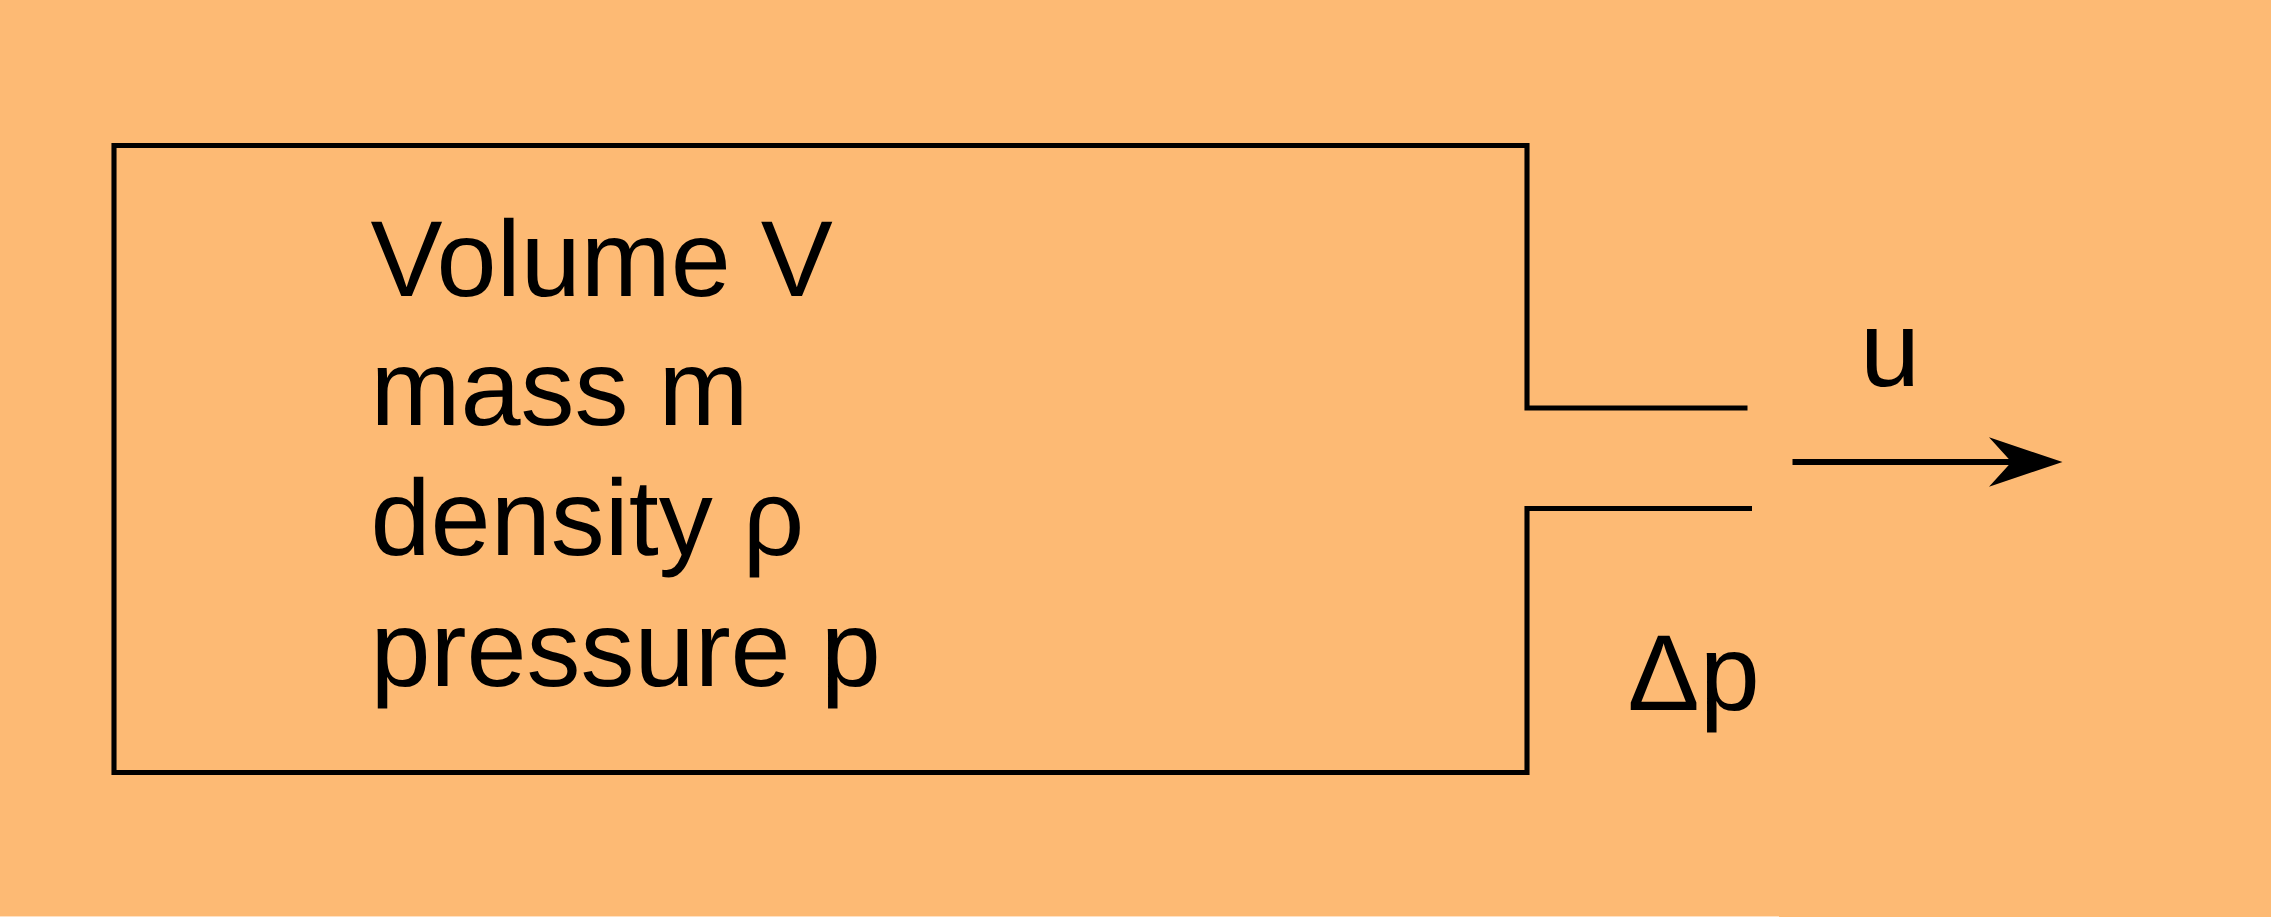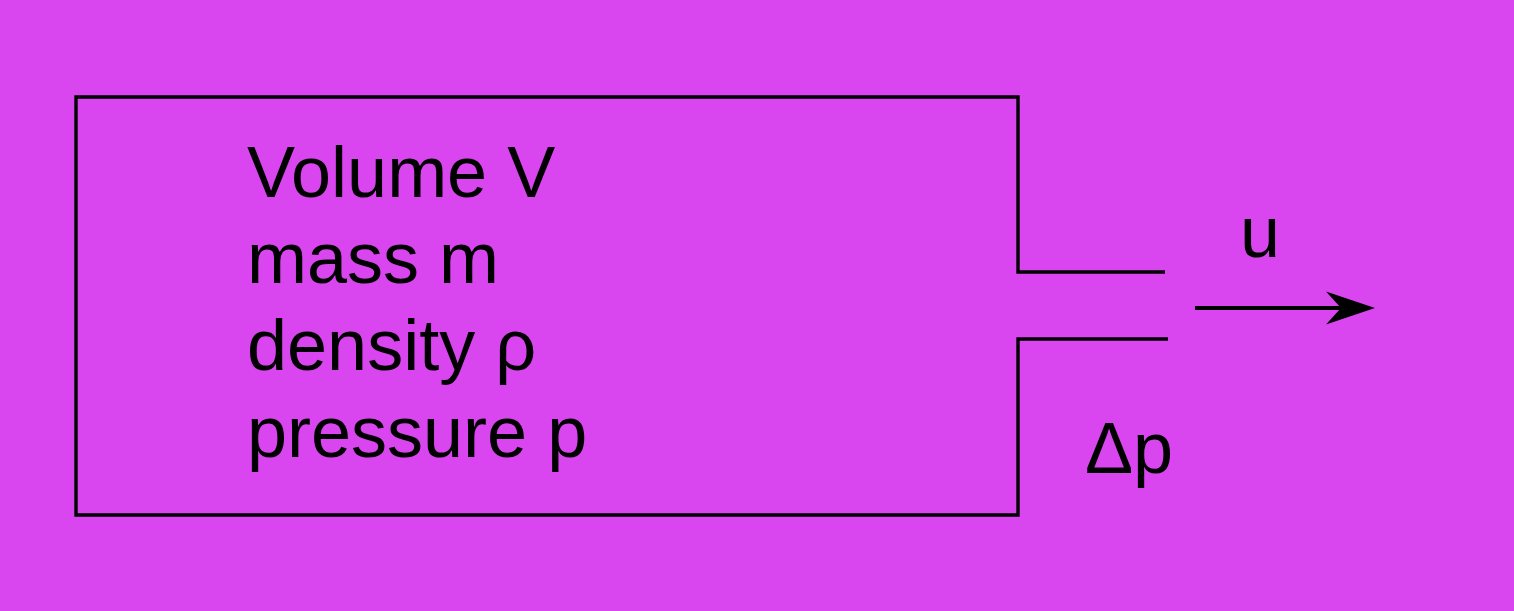--- a/index.html
+++ b/index.html
@@ -4,21 +4,21 @@
 <style>
   html, body {
     margin: 0;
     padding: 0;
     background: #ffffff;
   }
   .canvas {
     position: relative;
     width: 1514px;
     height: 611px;
-    background: #d946ef;
+    background: #fdba74;
     overflow: hidden;
     font-family: "Liberation Sans", sans-serif;
   }
   .canvas svg {
     position: absolute;
     top: 0;
     left: 0;
     display: block;
   }
   .diagram-text {

